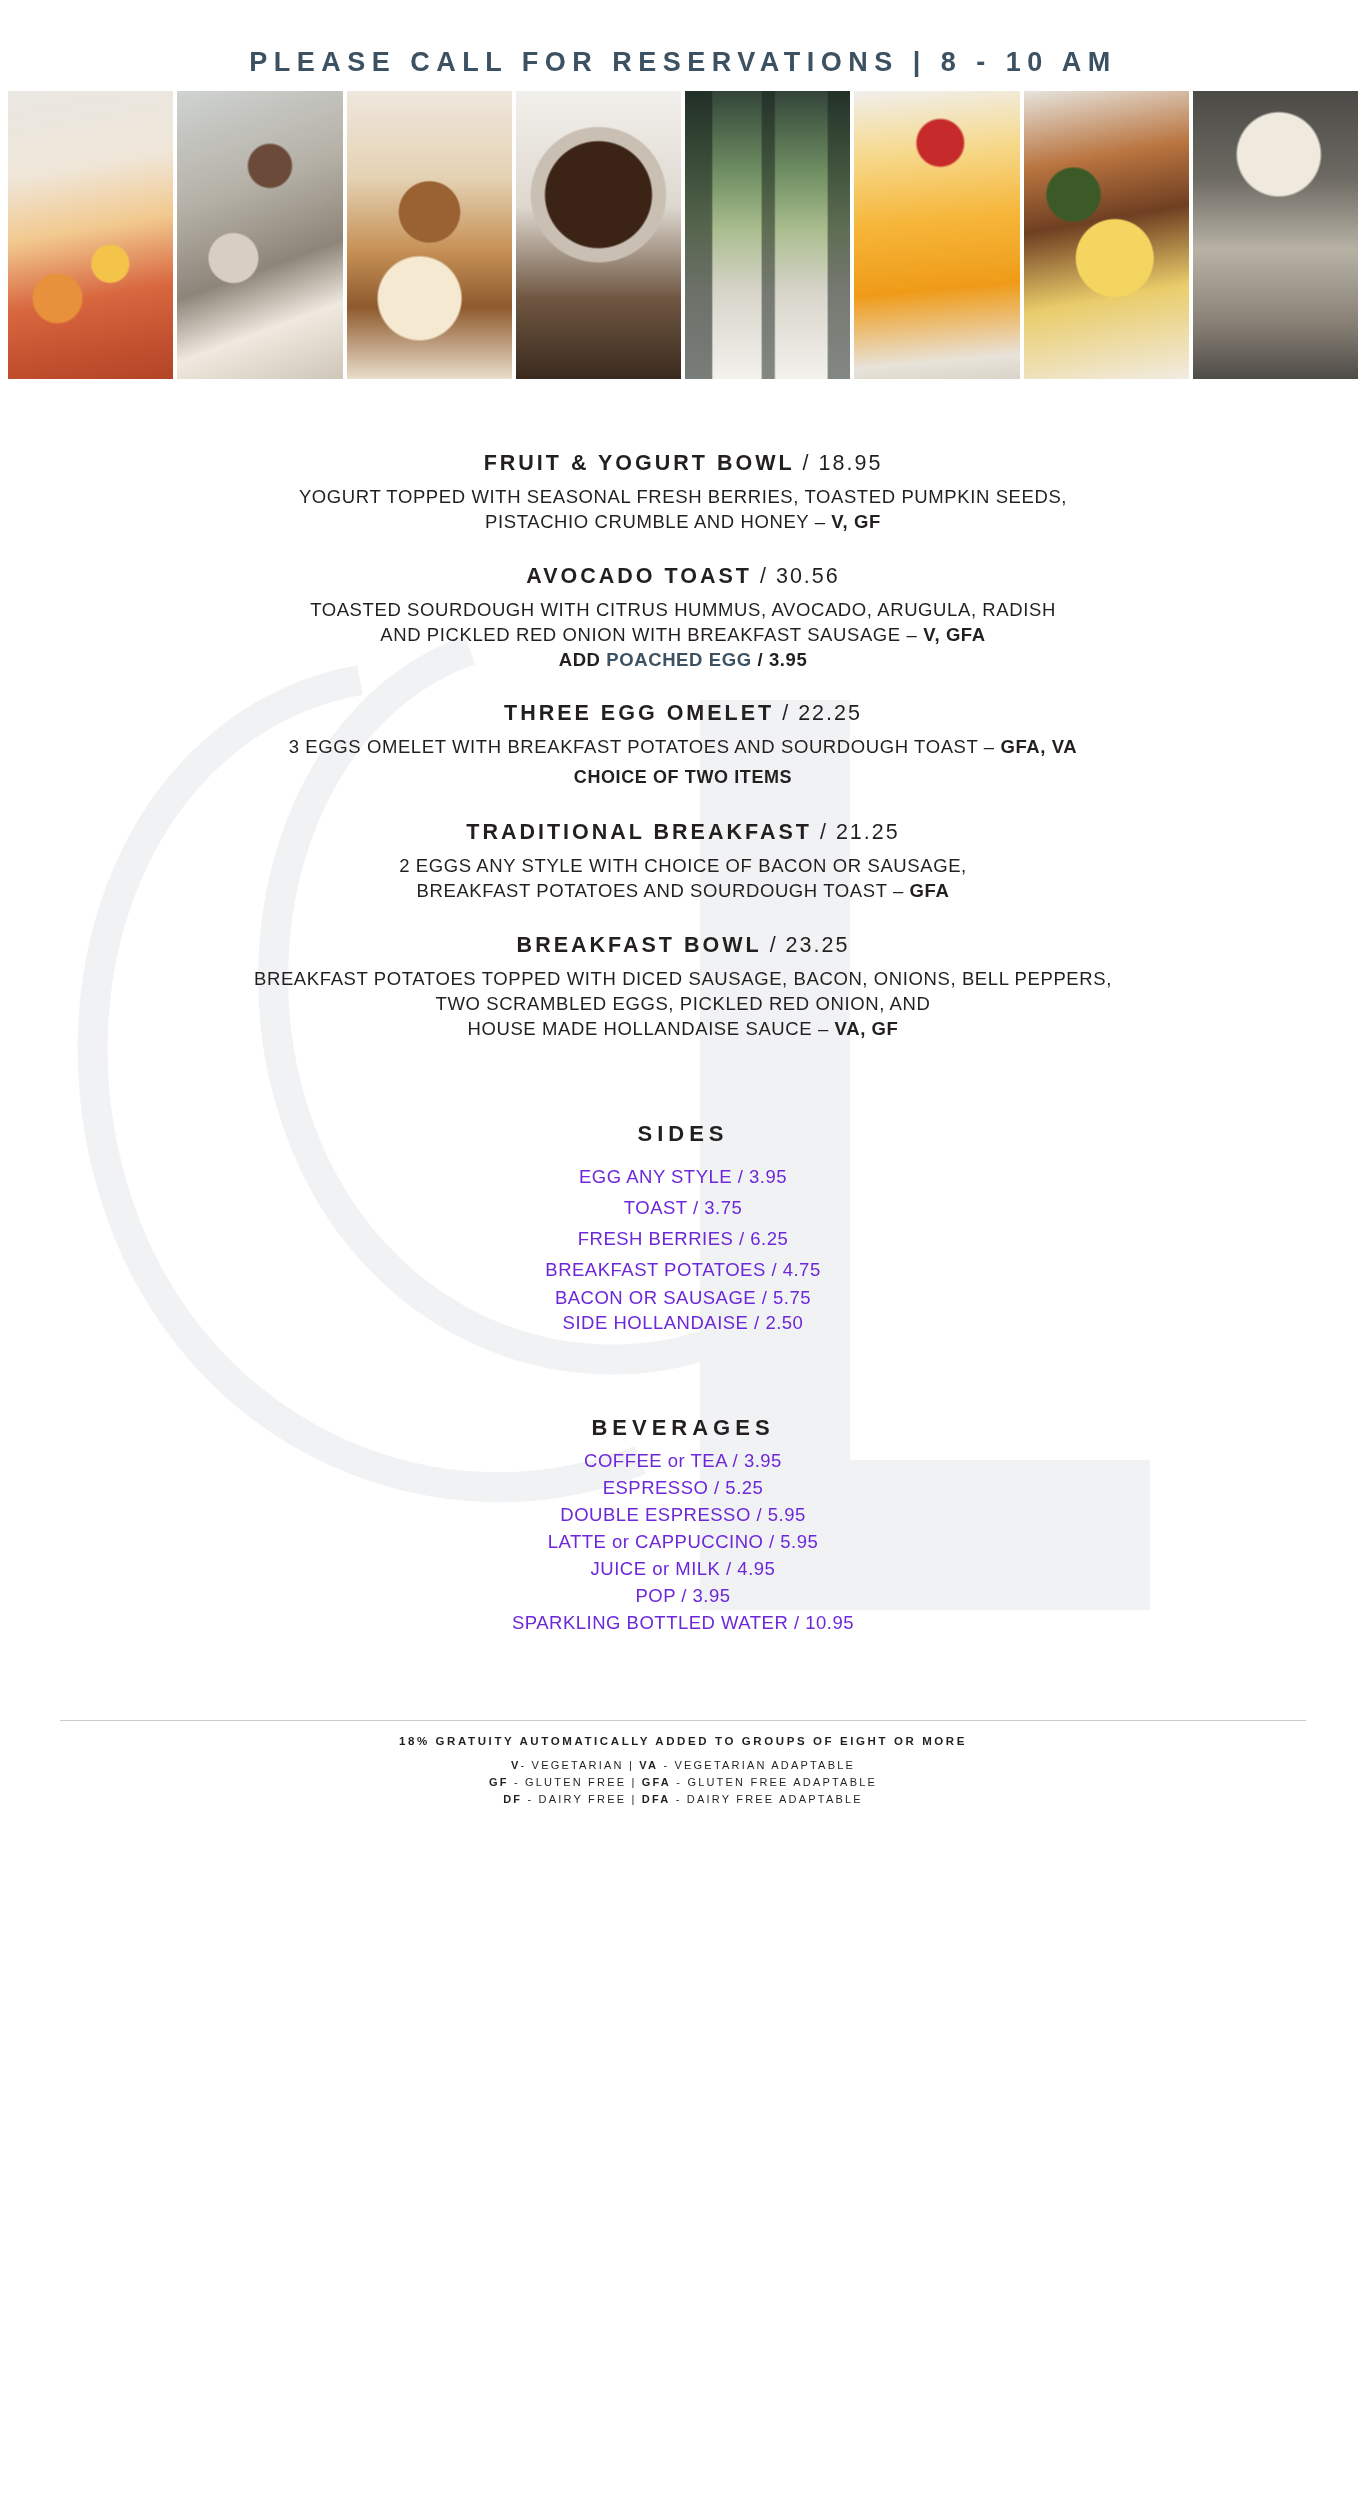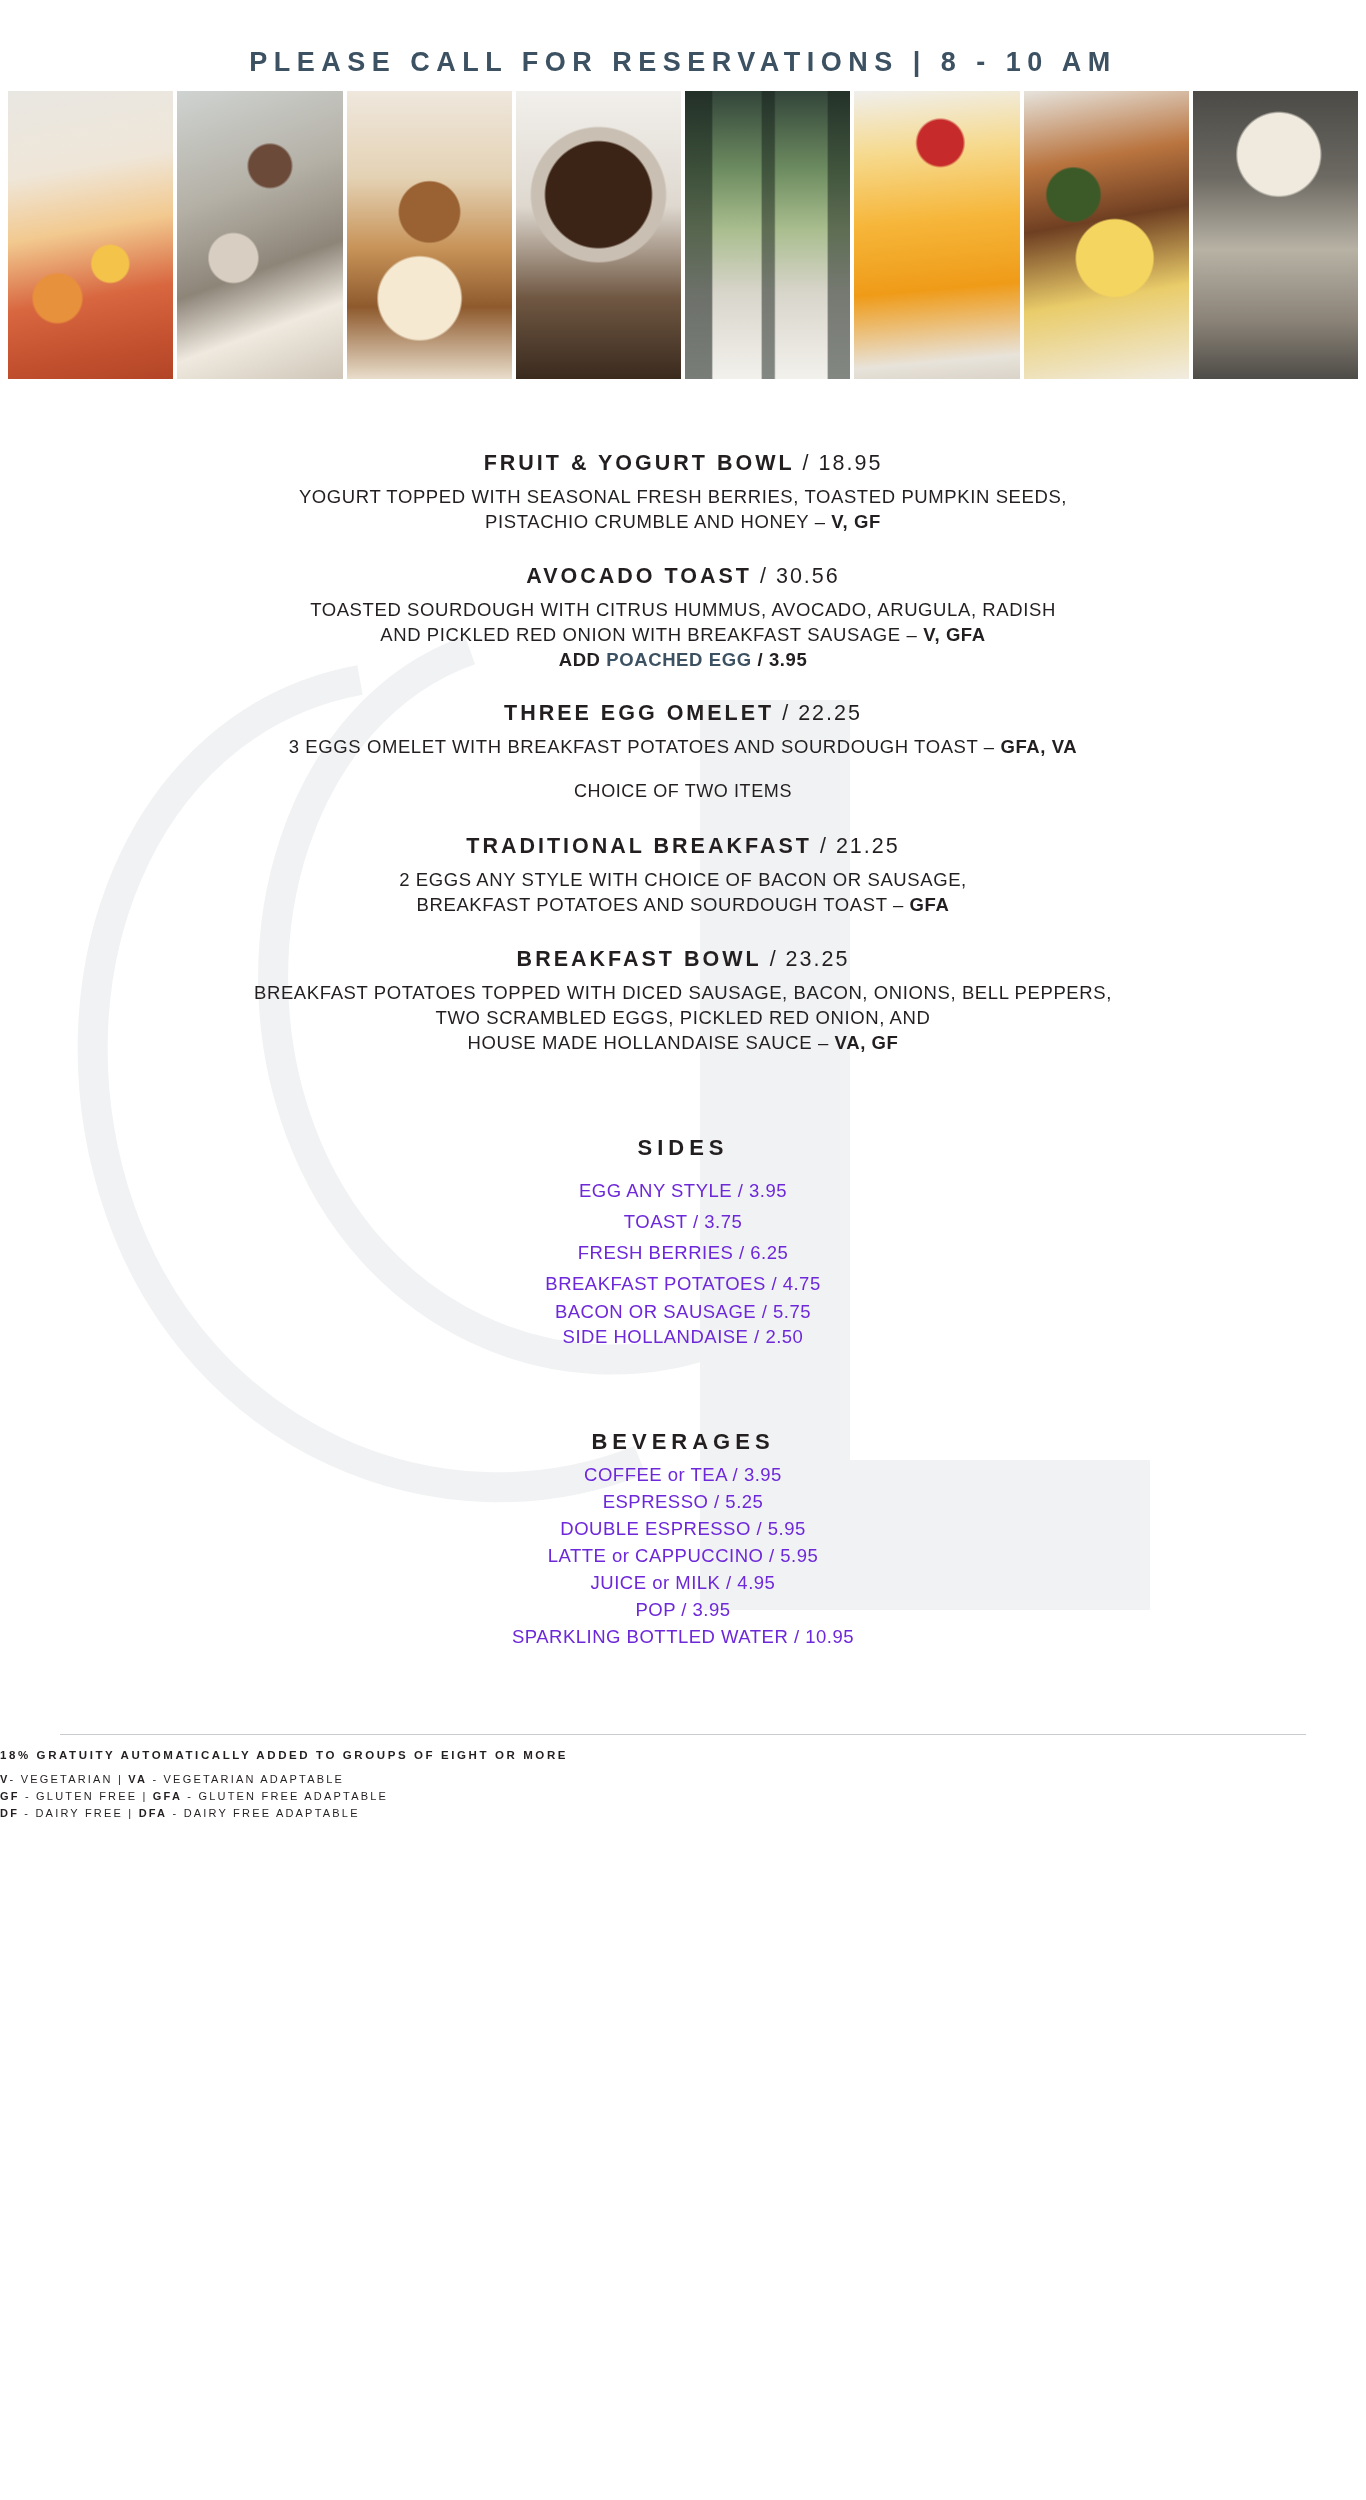--- a/index.html
+++ b/index.html
@@ -73,22 +73,22 @@
   }
   .item-desc .tag { font-weight:bold; }
   .addline {
     font-size:18.5px;
     letter-spacing:0.6px;
     font-weight:bold;
     margin-top:2px;
   }
   .addline .blue { color:#3c5161; }
   .choice {
-    font-size:18px; font-weight:normal; letter-spacing:0.6px;
-    margin-top:20px; line-height:25px;
+    font-size:18px; font-weight:bold; letter-spacing:0.6px;
+    margin-top:6px; line-height:25px;
   }
   .choice-blue { color:#3c5161; font-weight:bold; font-size:18px; letter-spacing:0.7px; line-height:25px; }
 
   
   .section { margin-top:80px; }
   .section-title {
     font-size:22px; font-weight:bold; letter-spacing:5px;
     color:#231f20; margin-bottom:14px;
   }
   .section.beverages .section-title { margin-bottom:6px; }
@@ -96,20 +96,21 @@
     font-size:18.5px; letter-spacing:0.5px; line-height:31px; color:#6d28d9;
   }
   .section.beverages .section-line { line-height:27px; }
   .tight { line-height:25px; }
 
   
   .footer {
     position:relative; z-index:2;
     margin-top:70px;
     padding:14px 0 18px 0;
+    text-align:center;
   }
   .footer .rule {
     width:1246px; height:1px; background:#c9ccce; margin:0 auto 14px auto;
   }
   .footer .grat {
     font-size:11.5px; font-weight:bold; letter-spacing:2.6px; color:#231f20; margin-bottom:10px;
   }
   .footer .legend {
     font-size:11px; letter-spacing:2.2px; color:#231f20; line-height:17px;
   }

